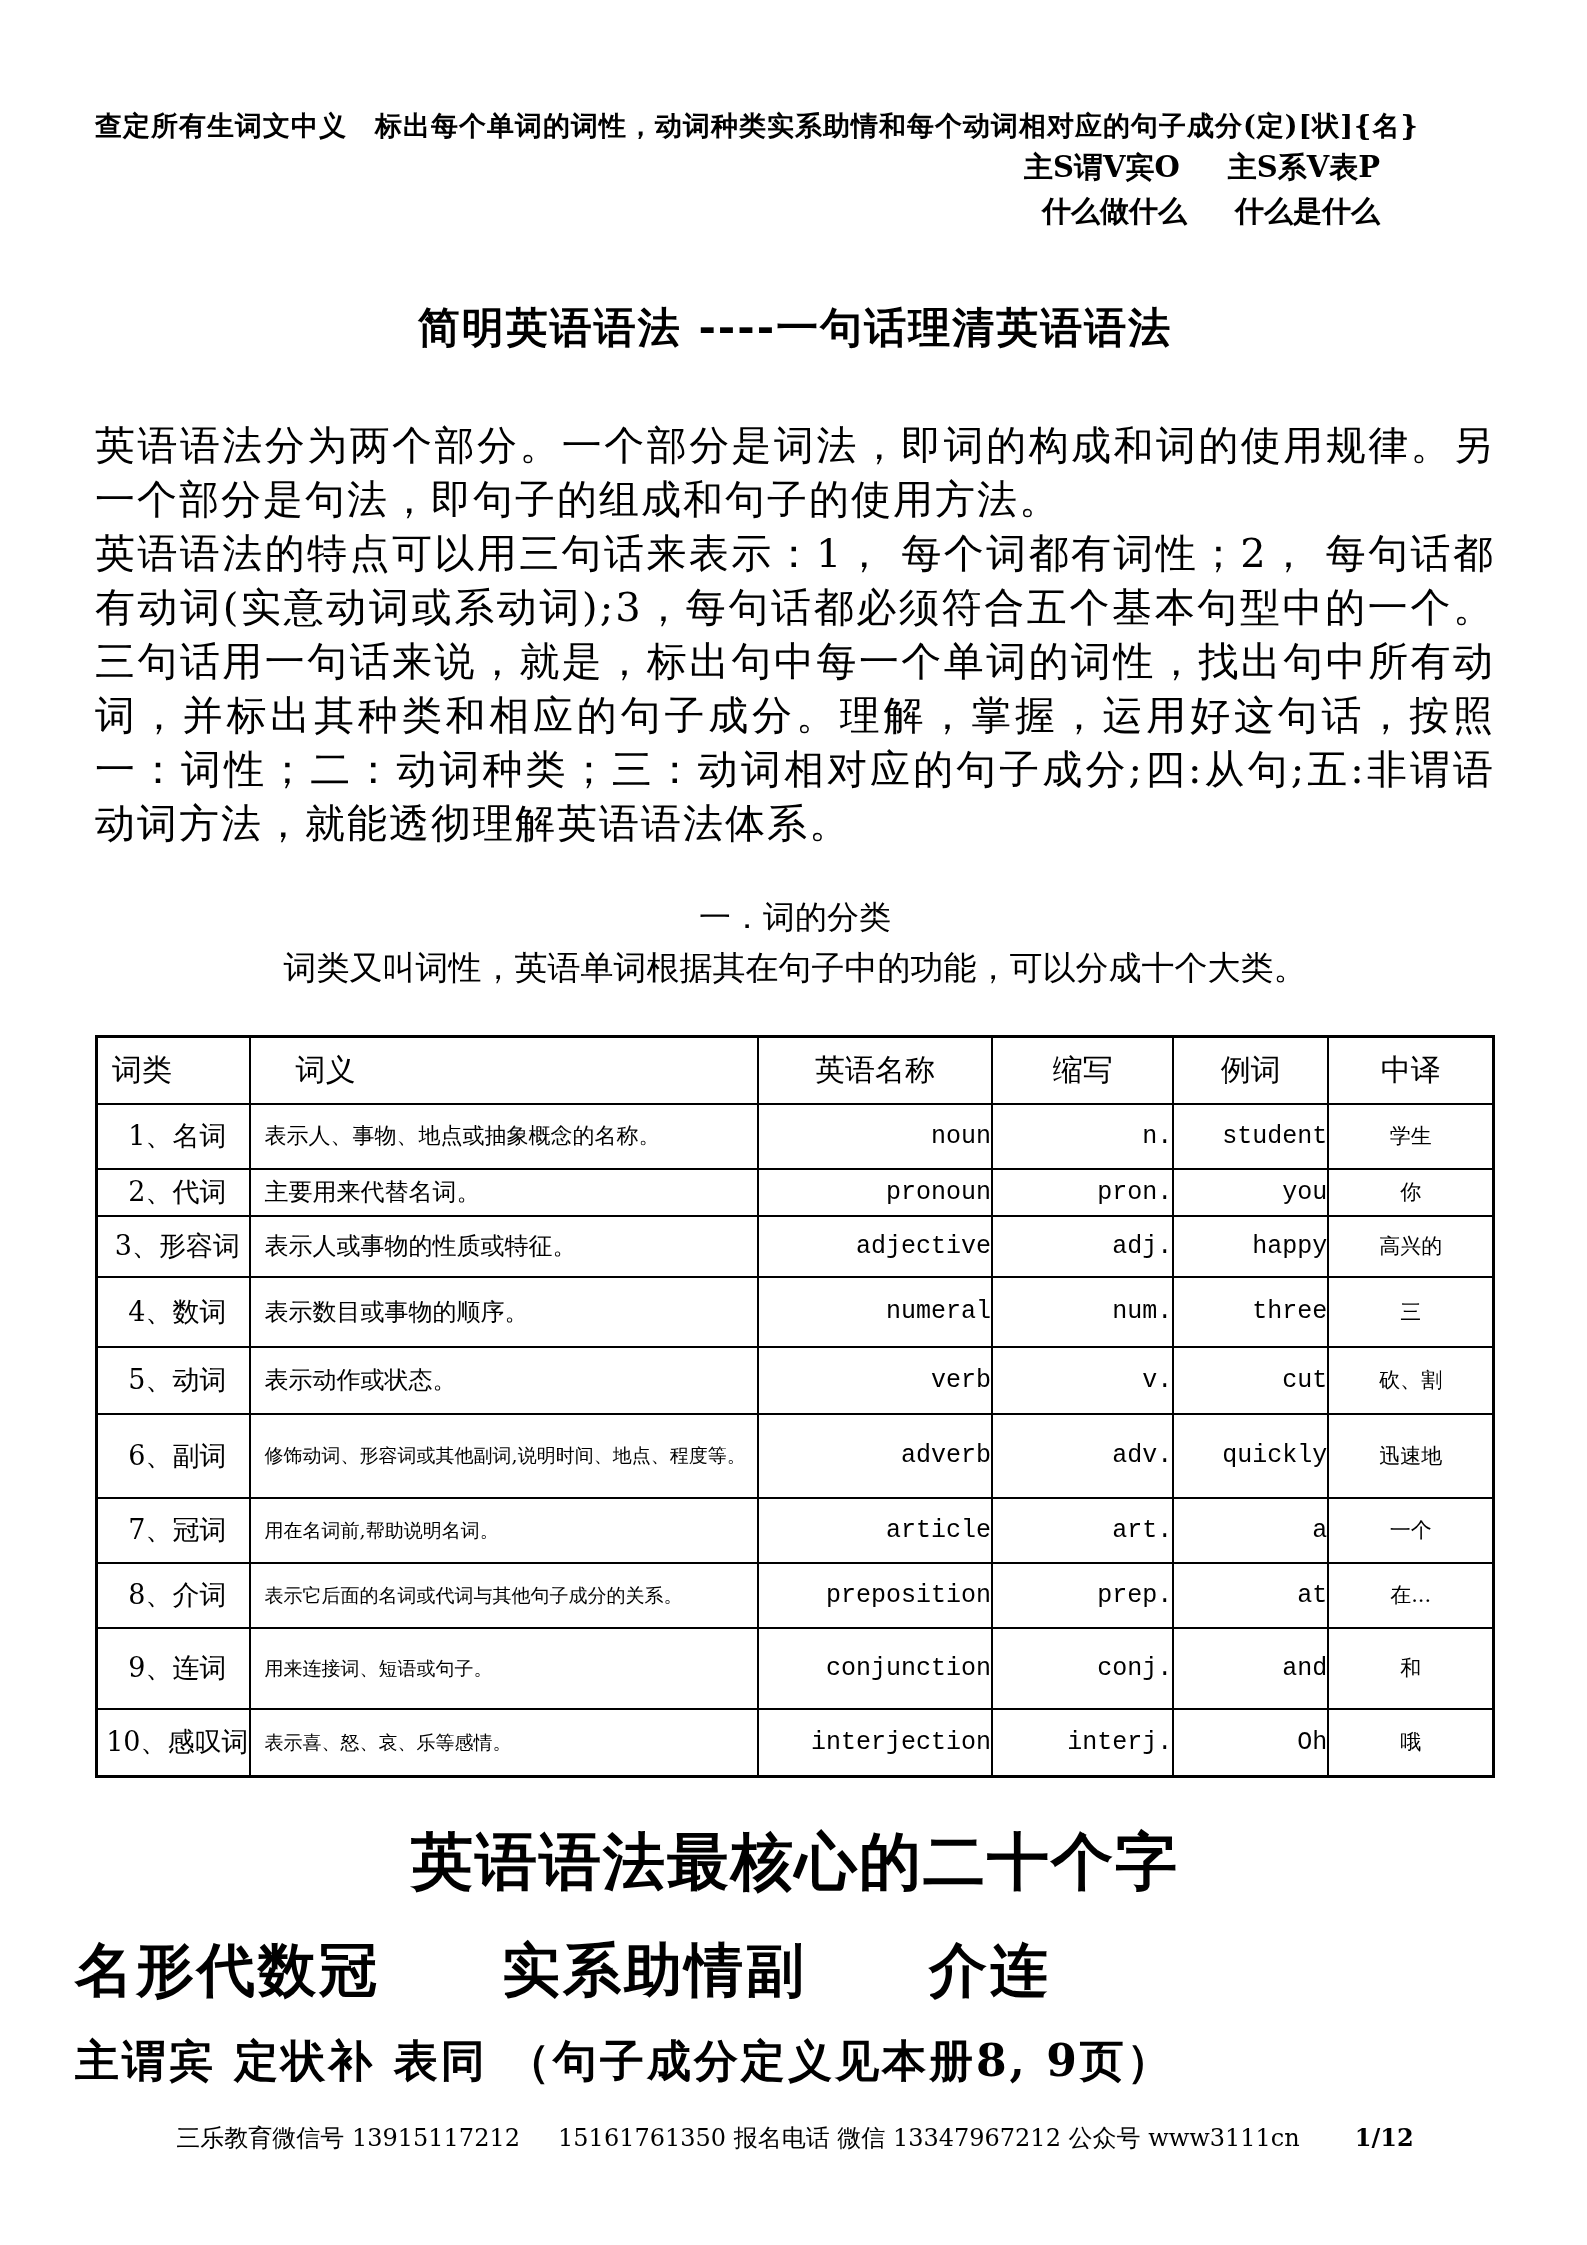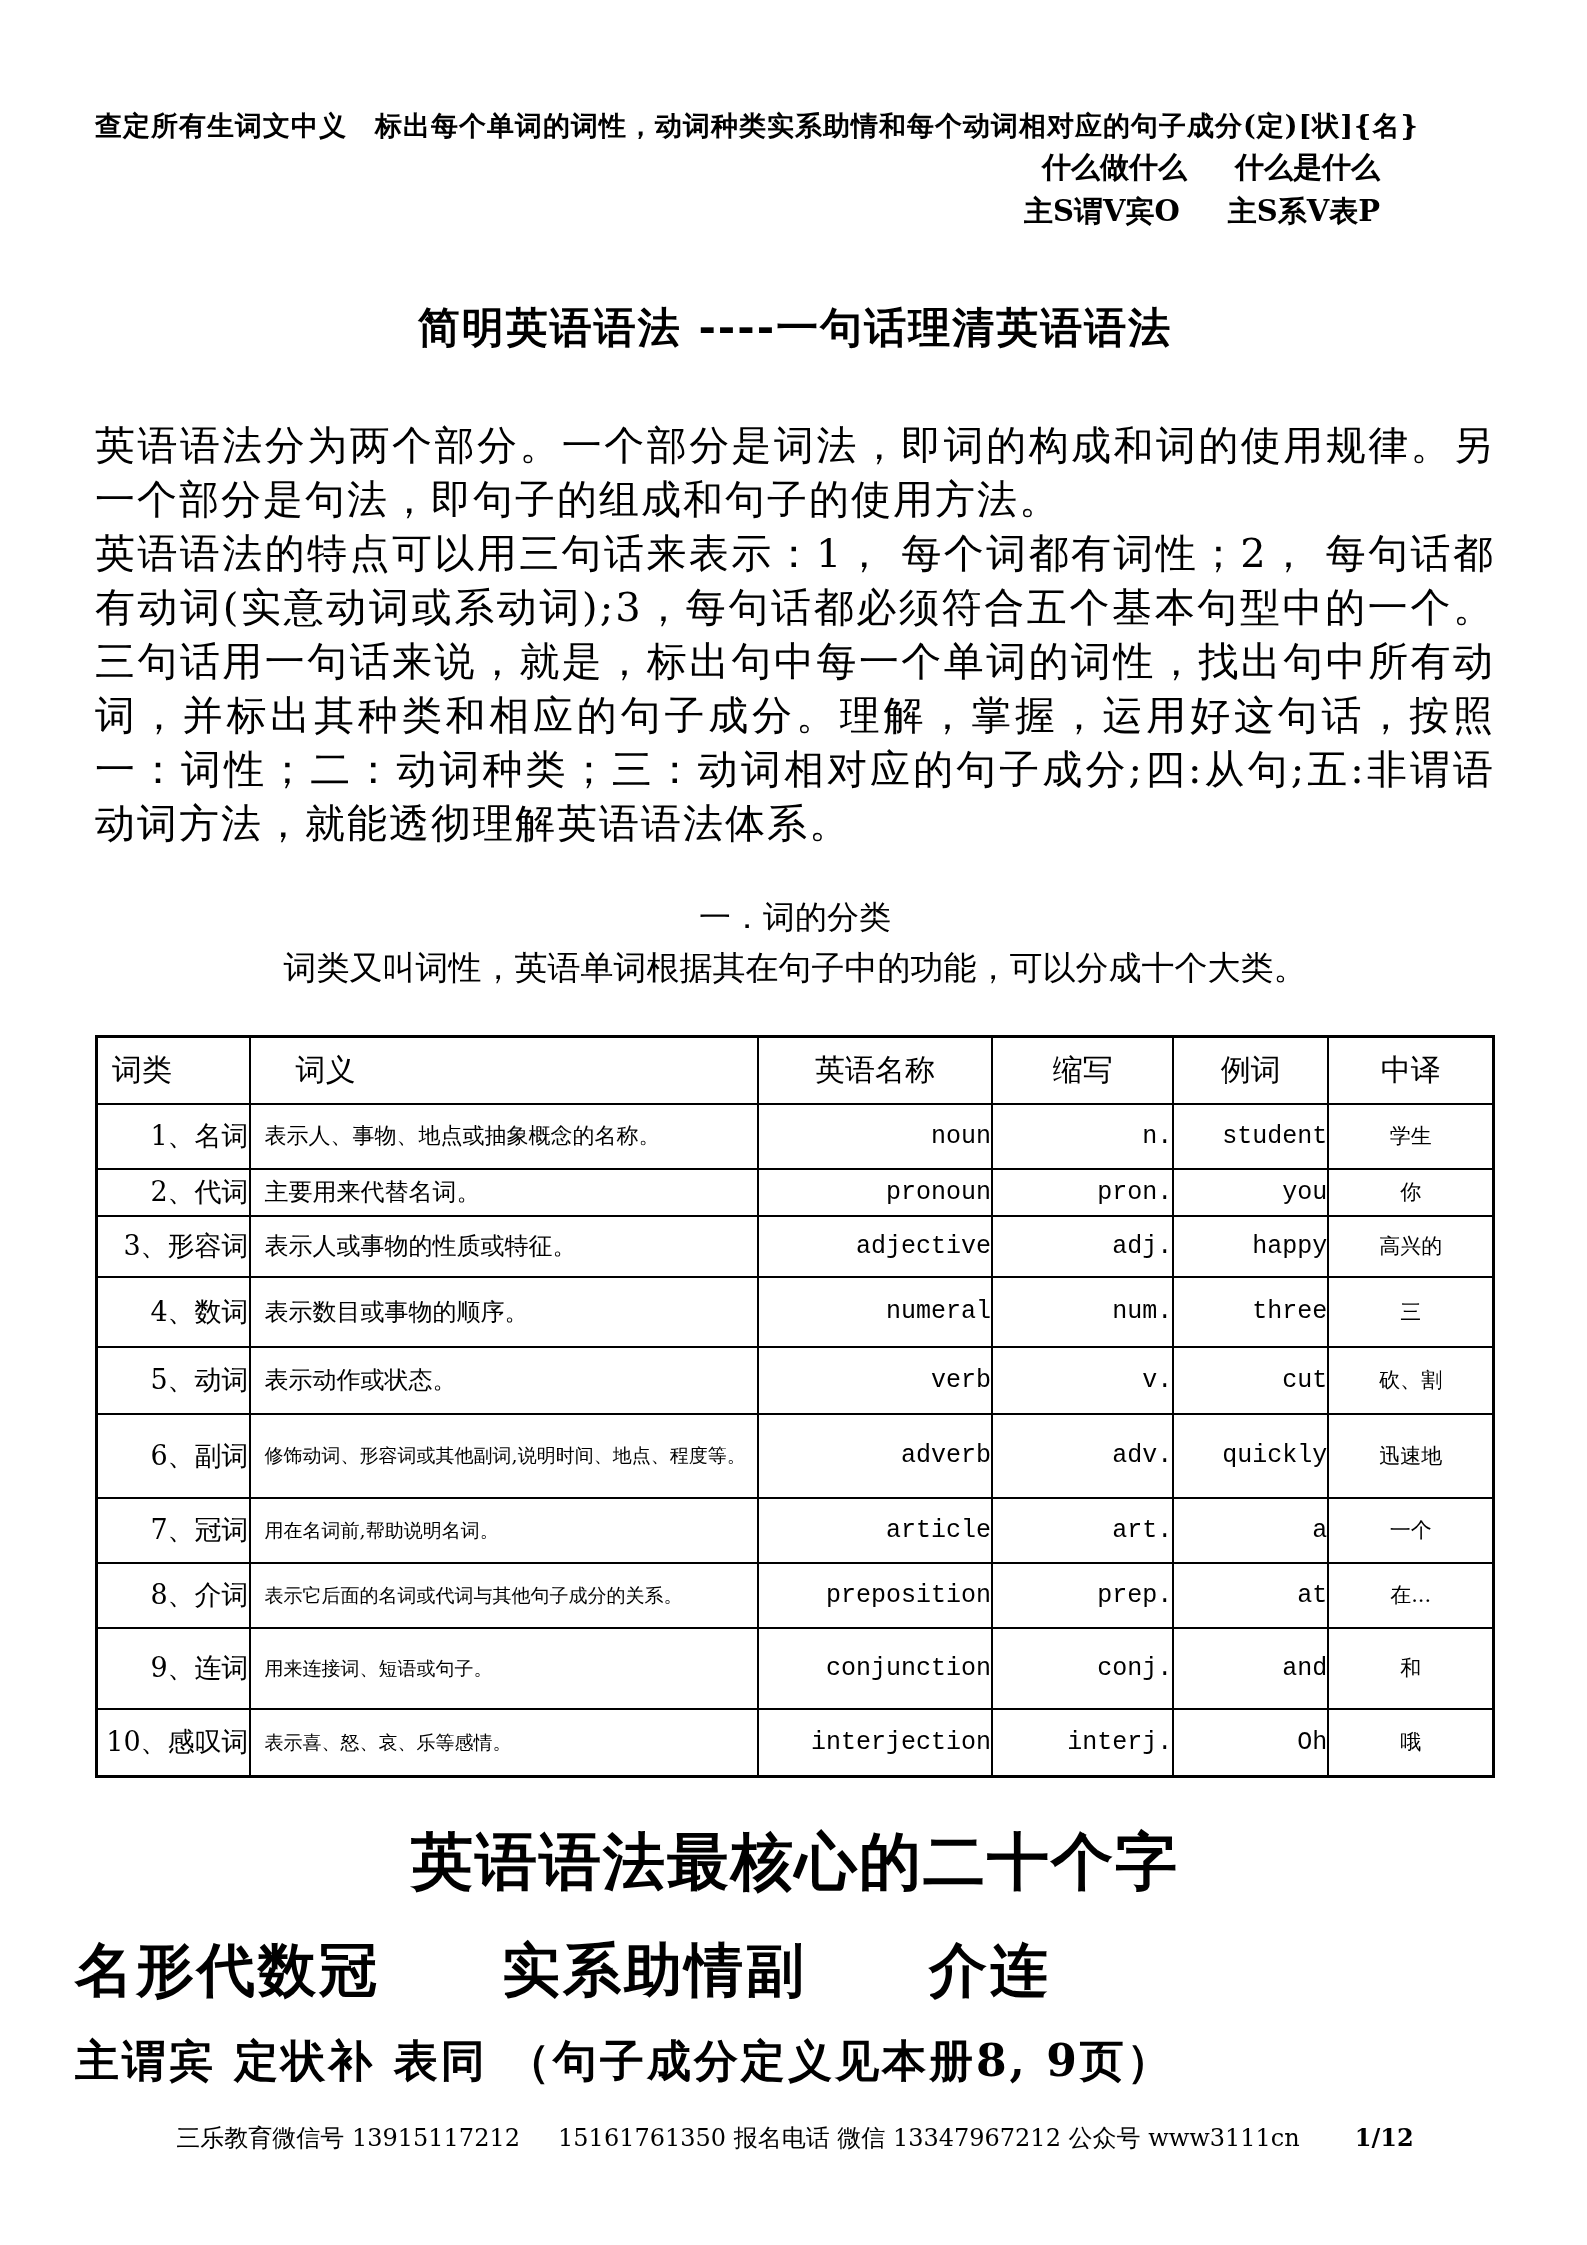--- a/index.html
+++ b/index.html
@@ -32,21 +32,21 @@
   .section-subheading { text-align:center; font-size:33px; margin-top:6px; }
 
   
   table.pos { border-collapse:collapse; width:1400px; margin-top:44px; table-layout:fixed;
               border:3px solid #000; }
   table.pos th, table.pos td { border:2px solid #000; vertical-align:middle; overflow:hidden; }
   table.pos thead tr { height:67px; }
   th.h-label { text-align:left; padding-left:14px; font-size:30px; font-weight:400; }
   th.h-meaning { text-align:left; padding-left:45px; font-size:30px; font-weight:400; }
   th.h-center { text-align:center; font-size:30px; font-weight:400; }
-  td.c-label { text-align:right; padding-left:8px; font-size:27px; }
+  td.c-label { text-align:center; padding-left:8px; font-size:27px; }
   td.c-meaning { text-align:left; padding-left:14px; padding-right:6px; }
   td.c-meaning.m-mid { font-size:22px; }
   td.c-meaning.m-lg  { font-size:24px; }
   td.c-meaning.m-sm  { font-size:19px; line-height:1.9; }
   td.c-en, td.c-abbr, td.c-ex { text-align:right;
       font-family:"Liberation Mono","DejaVu Sans Mono",monospace; font-size:25px; }
   td.c-zh { text-align:center; font-size:21px; }
 
   
   .core-heading { text-align:center; font-size:62px; font-weight:700; margin-top:42px; letter-spacing:2px; }
@@ -58,26 +58,26 @@
   .footer .page-num { font-weight:700; margin-left:55px; }
 </style>
 </head>
 <body>
 
 <div class="content">
 
   <div class="top-note">
     <div class="top-note-line1" data-bind="header.line1">查定所有生词文中义　标出每个单词的词性，动词种类实系助情和每个动词相对应的句子成分(定)[状]{名}</div>
     <div class="top-note-sub">
+      <span data-bind="header.line3a">主S谓V宾O</span>
+      <span data-bind="header.line3b">主S系V表P</span>
+    </div>
+    <div class="top-note-sub">
       <span data-bind="header.line2a">什么做什么</span>
       <span data-bind="header.line2b">什么是什么</span>
-    </div>
-    <div class="top-note-sub">
-      <span data-bind="header.line3a">主S谓V宾O</span>
-      <span data-bind="header.line3b">主S系V表P</span>
     </div>
   </div>
 
   <div class="doc-title" data-bind="title">简明英语语法 ----一句话理清英语语法</div>
 
   <div class="intro">
     <p data-bind="intro.0">英语语法分为两个部分。一个部分是词法，即词的构成和词的使用规律。另一个部分是句法，即句子的组成和句子的使用方法。</p>
     <p data-bind="intro.1">英语语法的特点可以用三句话来表示：1， 每个词都有词性；2， 每句话都有动词(实意动词或系动词);3，每句话都必须符合五个基本句型中的一个。三句话用一句话来说，就是，标出句中每一个单词的词性，找出句中所有动词，并标出其种类和相应的句子成分。理解，掌握，运用好这句话，按照一：词性；二：动词种类；三：动词相对应的句子成分;四:从句;五:非谓语动词方法，就能透彻理解英语语法体系。</p>
   </div>
 

